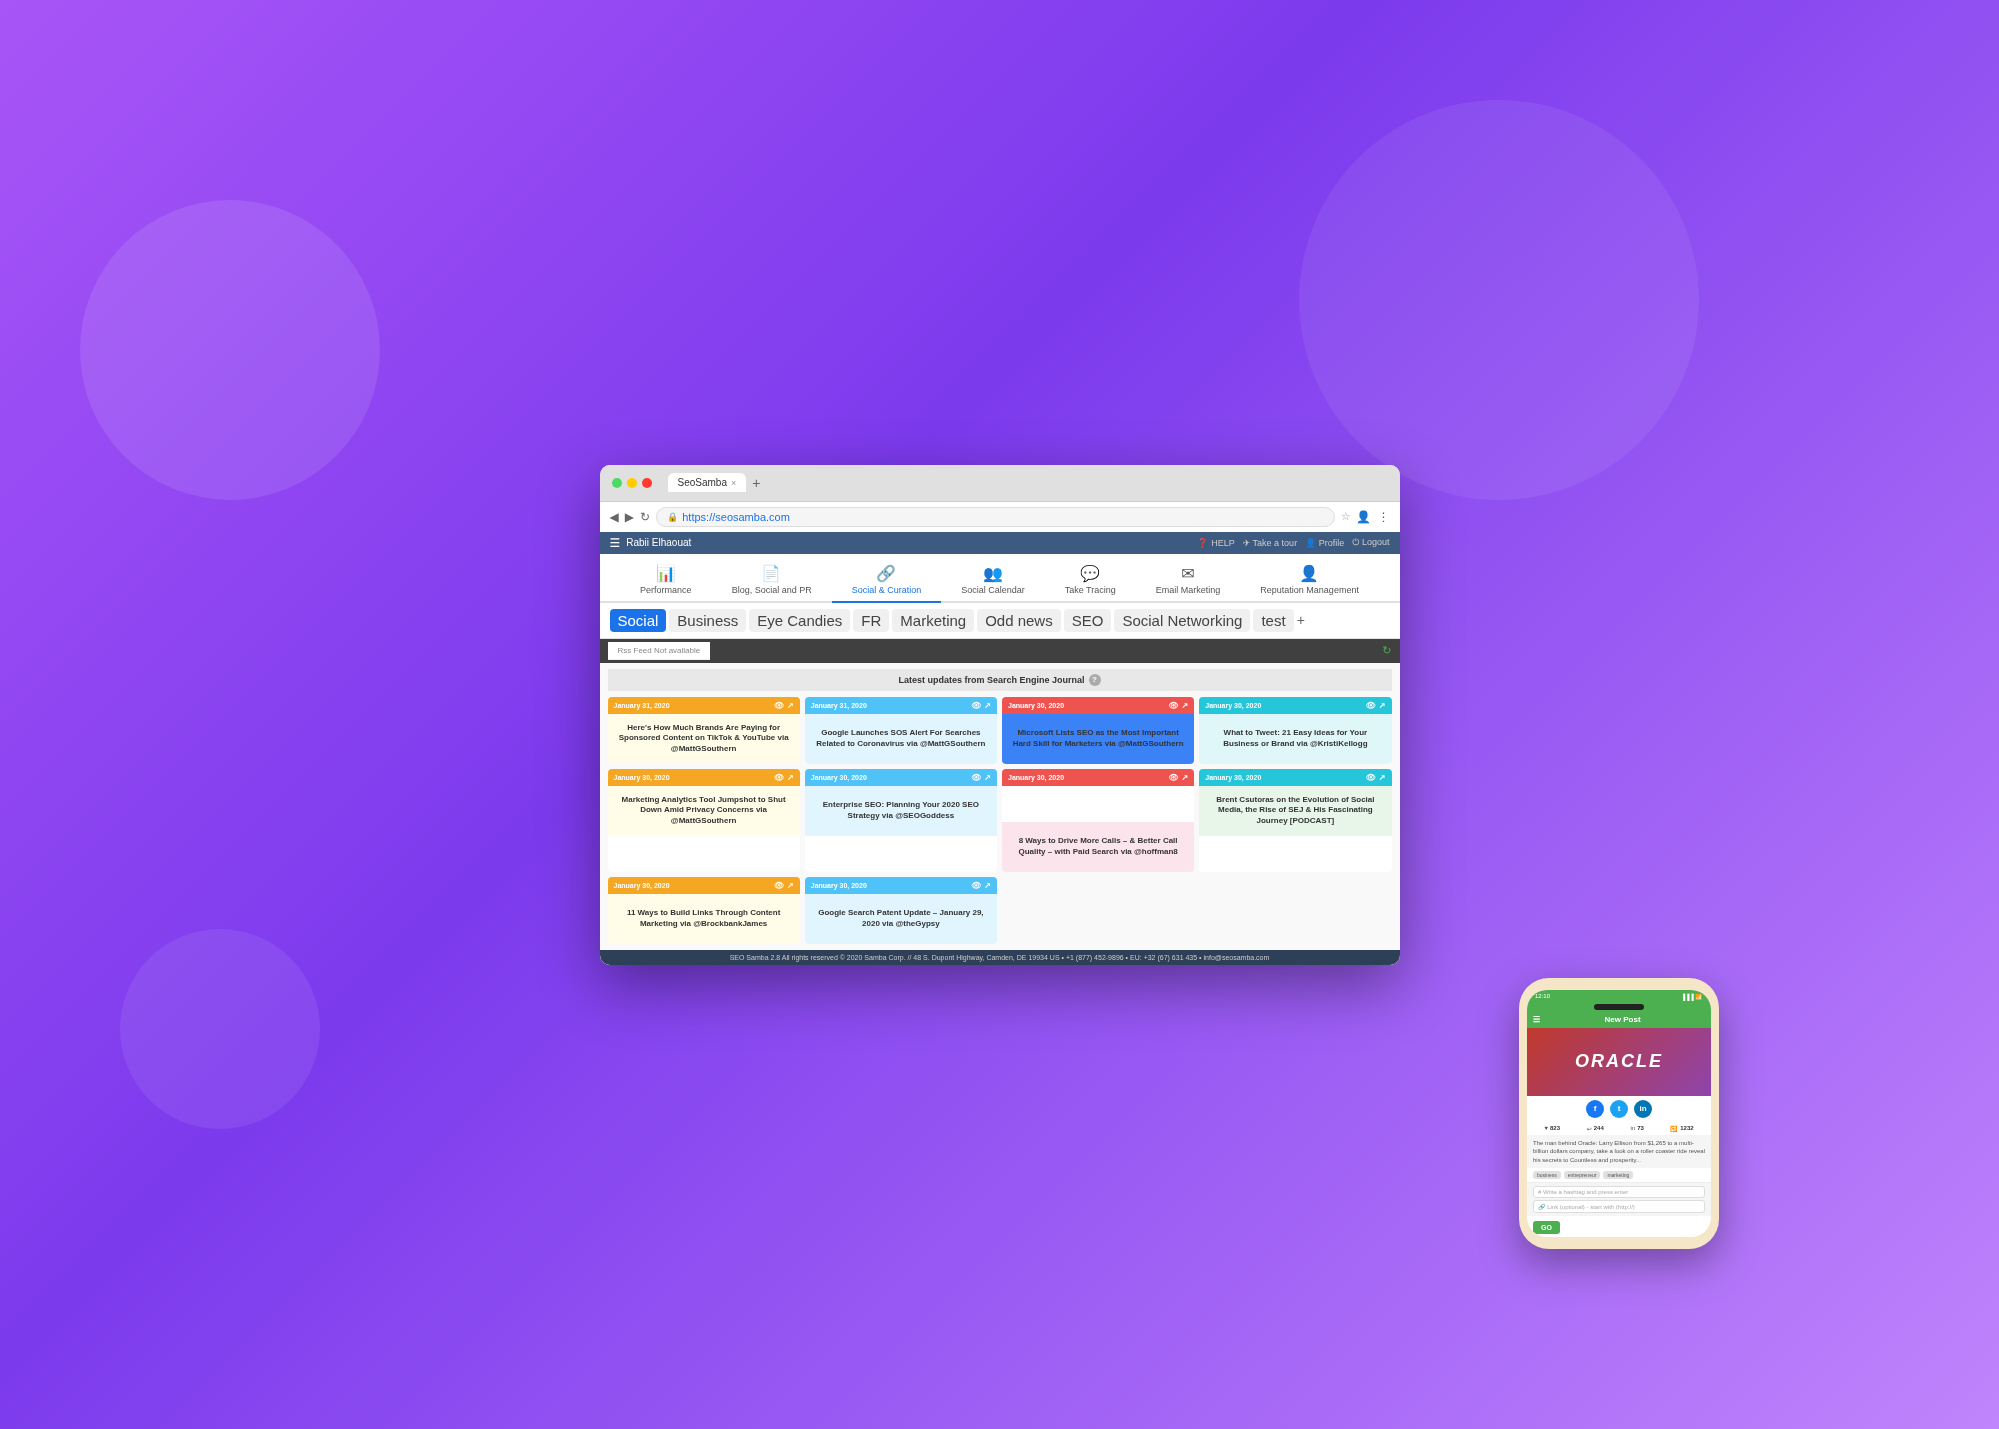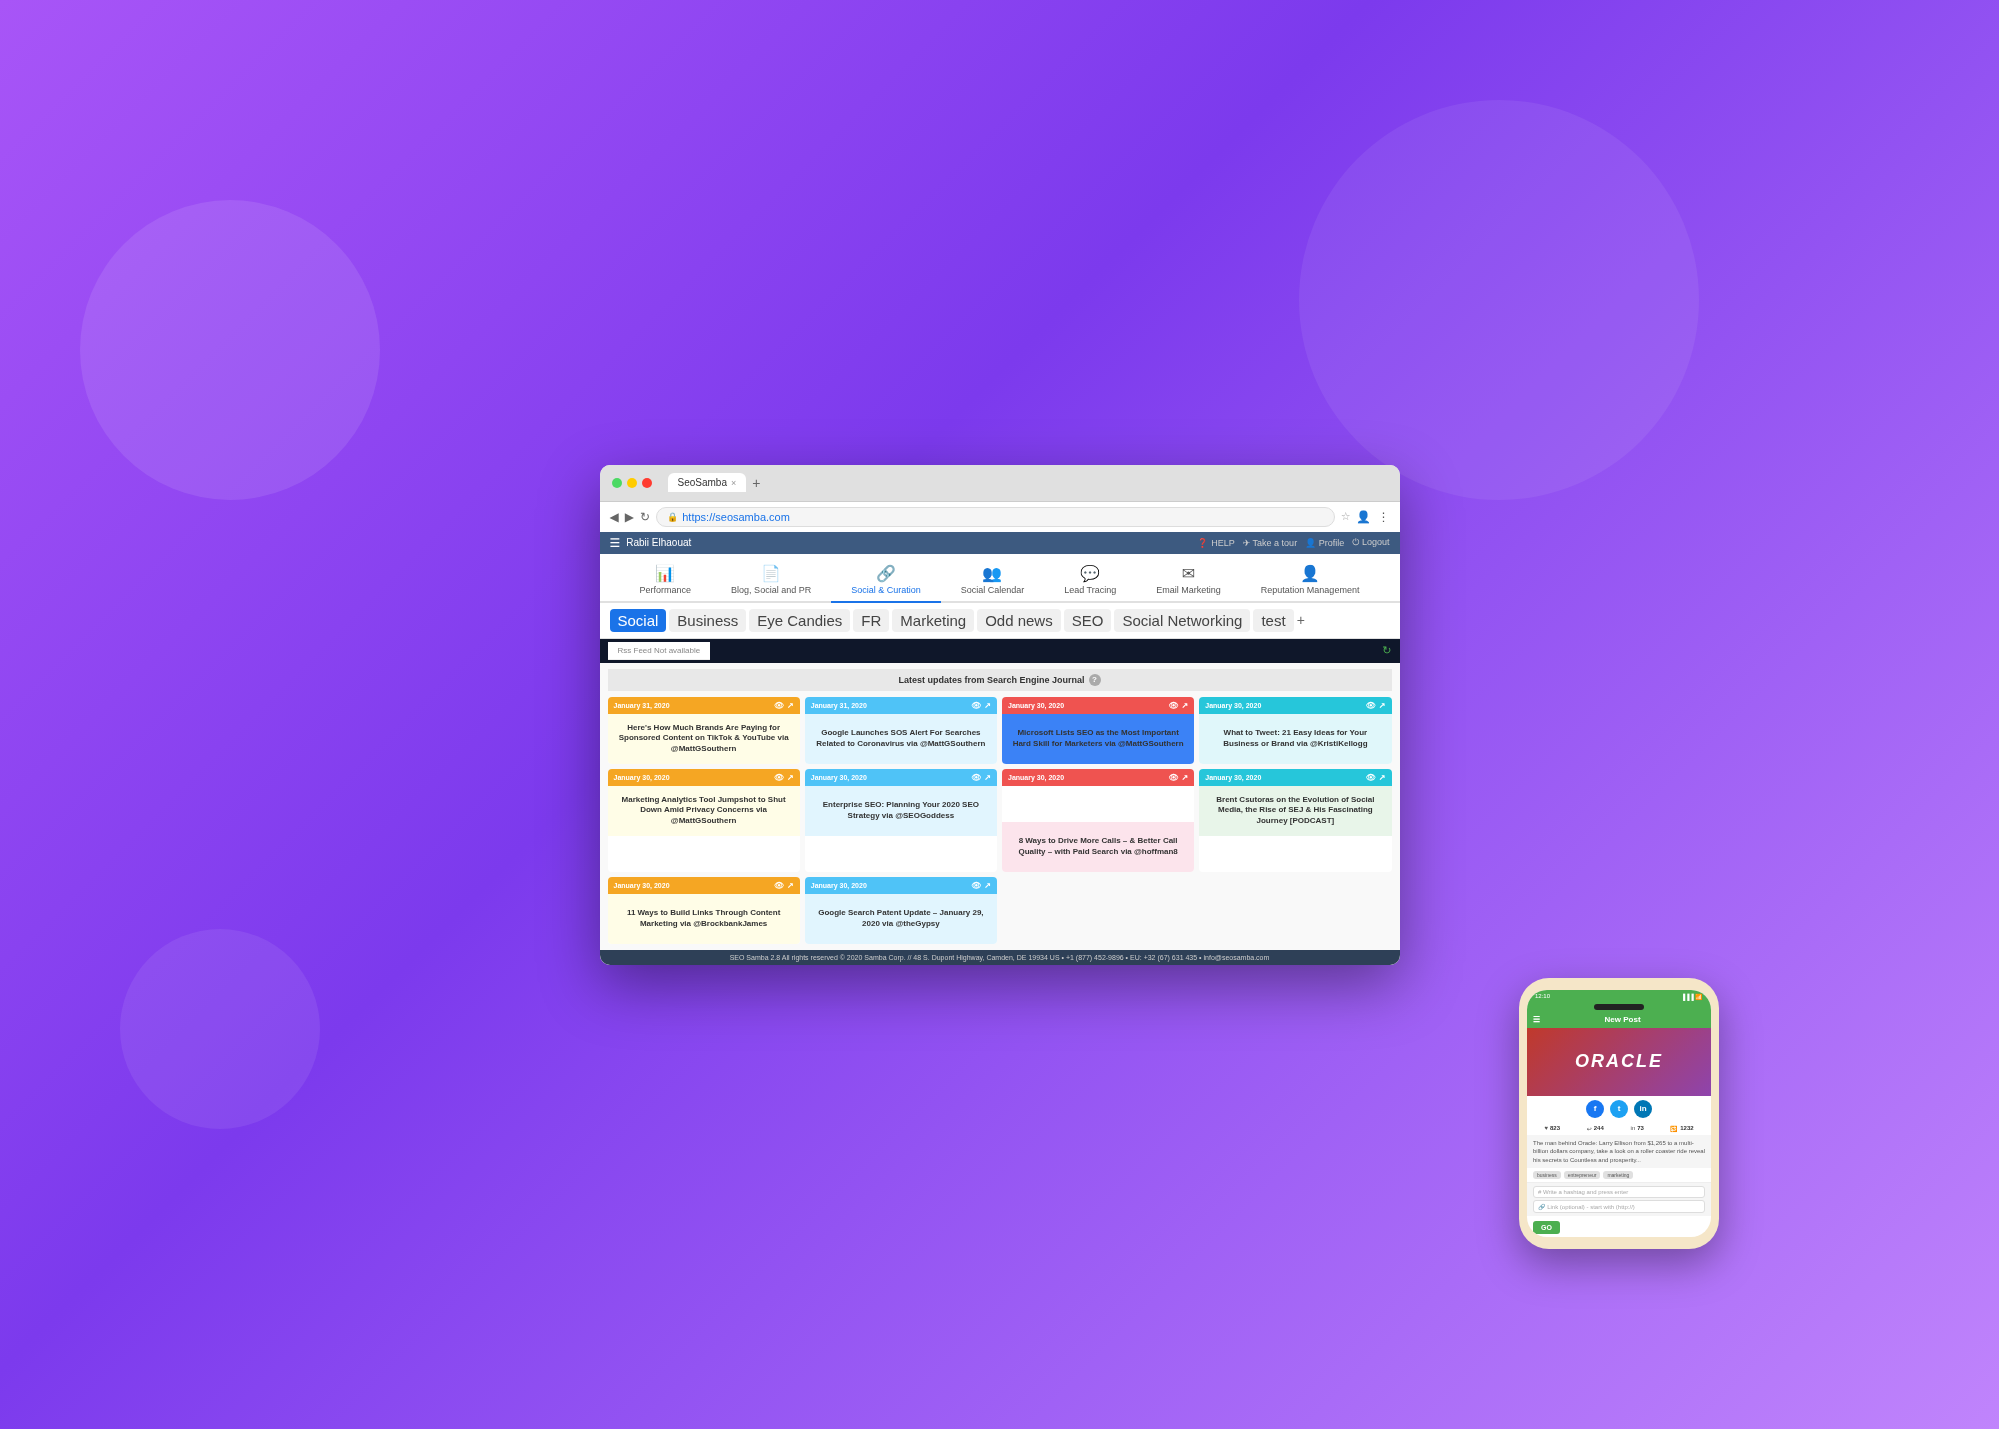--- a/index.html
+++ b/index.html
@@ -521,21 +521,21 @@
       <div class="nav-item active">
         <span class="nav-icon">🔗</span>
         <span>Social &amp; Curation</span>
       </div>
       <div class="nav-item">
         <span class="nav-icon">👥</span>
         <span>Social Calendar</span>
       </div>
       <div class="nav-item">
         <span class="nav-icon">💬</span>
-        <span>Lead Tracing</span>
+        <span>Take Tracing</span>
       </div>
       <div class="nav-item">
         <span class="nav-icon">✉</span>
         <span>Email Marketing</span>
       </div>
       <div class="nav-item">
         <span class="nav-icon">👤</span>
         <span>Reputation Management</span>
       </div>
     </div>
@@ -546,21 +546,21 @@
       <div class="tab-item">Eye Candies</div>
       <div class="tab-item">FR</div>
       <div class="tab-item">Marketing</div>
       <div class="tab-item">Odd news</div>
       <div class="tab-item">SEO</div>
       <div class="tab-item">Social Networking</div>
       <div class="tab-item">test</div>
       <button class="tab-add">+</button>
     </div>
 
-    <div style="display:flex; align-items:center; justify-content:space-between; background:#0f172a; padding: 3px 8px;">
+    <div style="display:flex; align-items:center; justify-content:space-between; background:#404040; padding: 3px 8px;">
       <div class="rss-notice">Rss Feed Not available</div>
       <span class="refresh-icon">↻</span>
     </div>
 
     <div class="app-main">
 
       <div class="latest-updates-banner">
         <span>Latest updates from Search Engine Journal</span>
         <div class="banner-help">?</div>
       </div>

